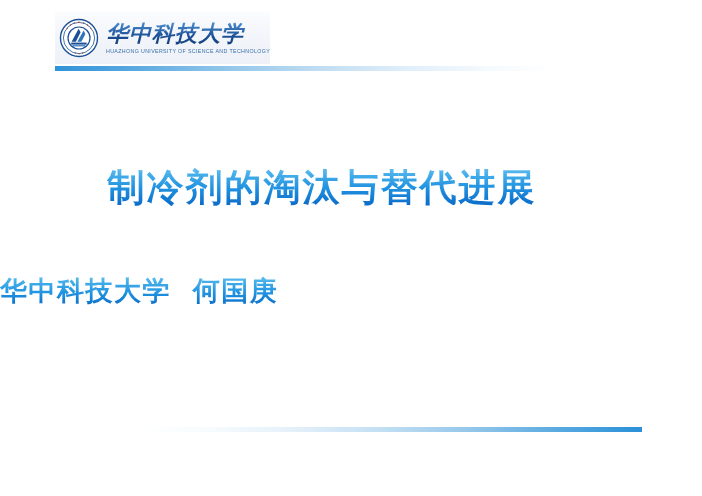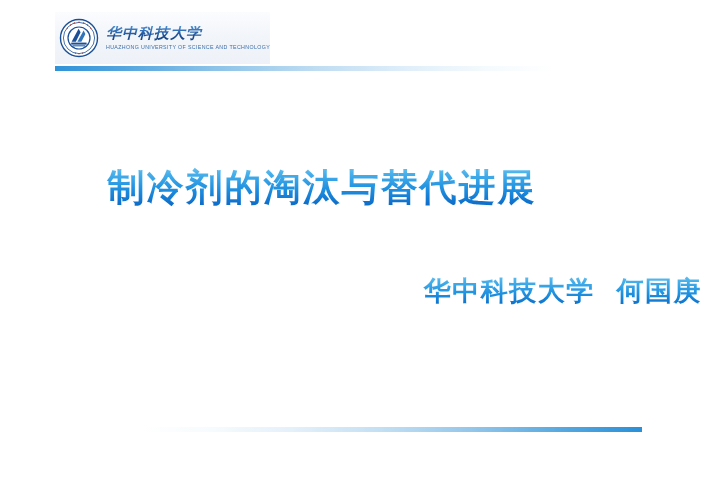--- a/index.html
+++ b/index.html
@@ -39,21 +39,21 @@
   .seal svg { display: block; }
   .logo-text-wrap {
     margin-left: 7px;
     display: flex;
     flex-direction: column;
     justify-content: center;
     flex: 1 1 auto;
   }
   .logo-cn {
     font-family: "DejaVu Serif", "Liberation Serif", serif;
-    font-size: 15px;
+    font-size: 22px;
     font-weight: bold;
     font-style: italic;
     letter-spacing: 1px;
     line-height: 1.05;
     color: #1f5fa8;
     background: linear-gradient(180deg, #4d8fd0 0%, #1b4f96 60%, #123b78 100%);
     -webkit-background-clip: text;
     background-clip: text;
     -webkit-text-fill-color: transparent;
     white-space: nowrap;
@@ -124,21 +124,21 @@
     background-clip: text;
     -webkit-text-fill-color: transparent;
     color: #1f90e0;
     white-space: nowrap;
   }
   .title-sub {
     position: absolute;
     left: 0;
     top: 272px;
     width: 702px;
-    text-align: right;
+    text-align: left;
     font-family: "DejaVu Sans", "Liberation Sans", sans-serif;
     font-size: 27px;
     font-weight: bold;
     letter-spacing: 1.5px;
     line-height: 38px;
     background: linear-gradient(180deg,
         #7fcbf1 0%,
         #47b0ea 24%,
         #2093e1 55%,
         #0f75ce 82%,

